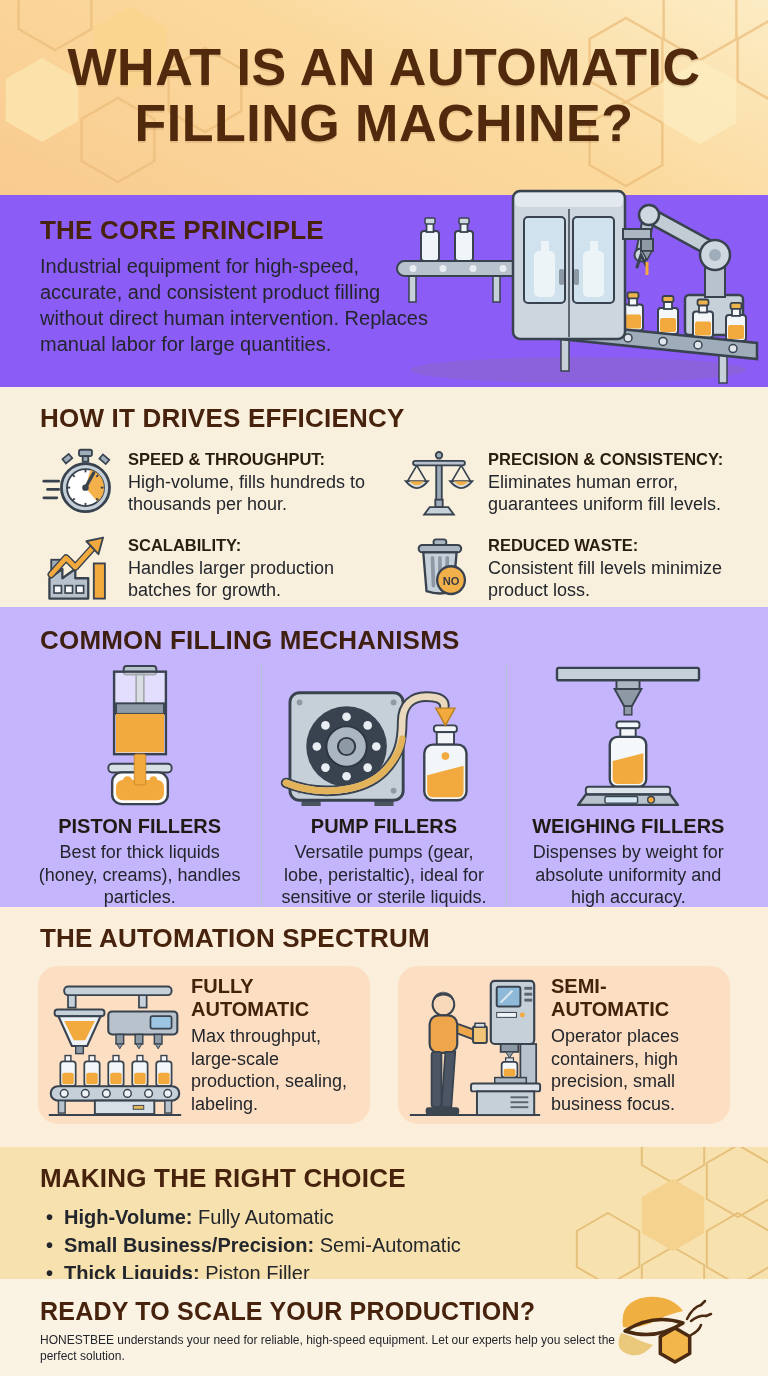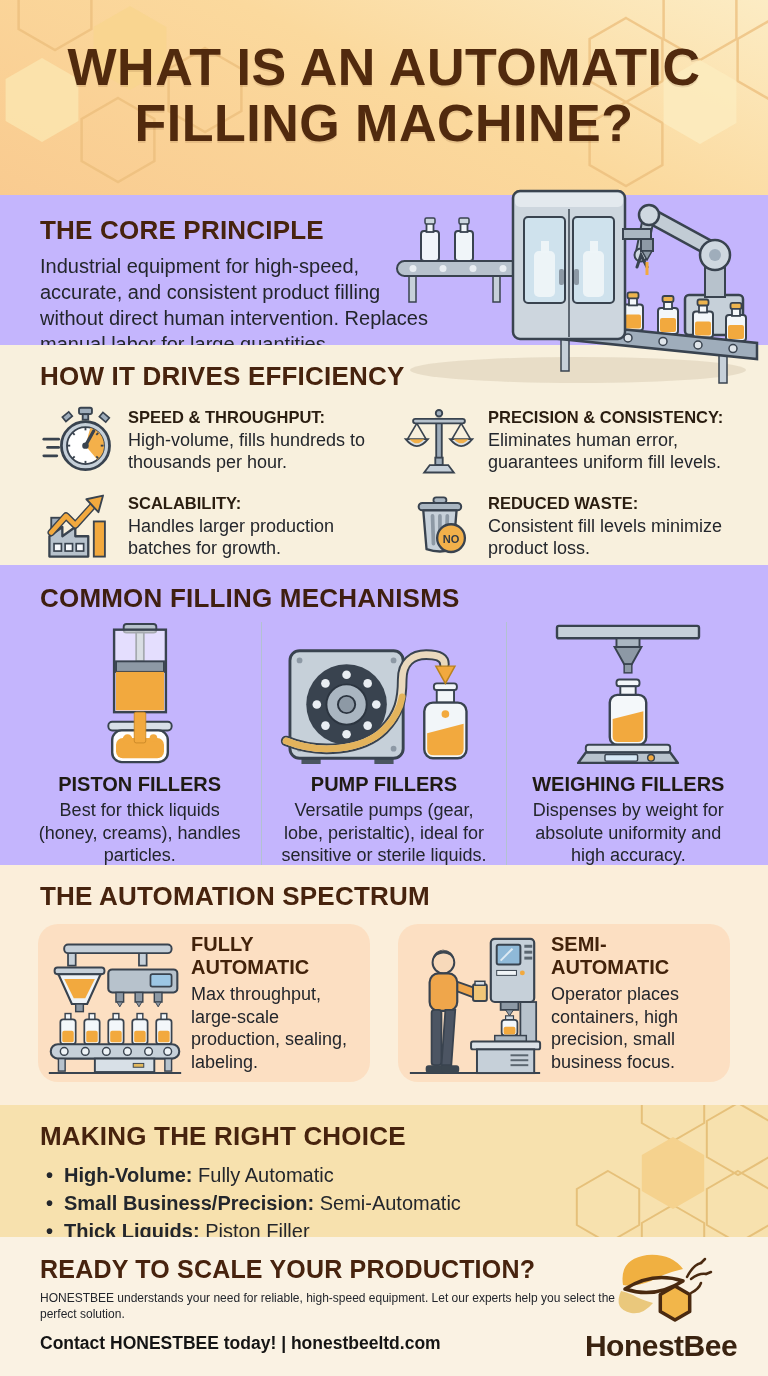--- a/index.html
+++ b/index.html
@@ -12,21 +12,21 @@
   .hero { height:195px; background:linear-gradient(205deg,#fcecc4 0%,#fbd99d 45%,#f9cb90 100%); text-align:center; }
   .hero h1 { position:relative; z-index:2; margin:0; padding-top:40px; font-size:52px; line-height:1.07;
              font-weight:bold; color:#512a0e; letter-spacing:0.5px; text-shadow:0 2px 0 rgba(90,45,10,0.12); }
   .hexes { position:absolute; top:0; left:0; z-index:1; }
 
   
   h2 { font-size:26px; font-weight:bold; color:#47230e; letter-spacing:0.2px; margin:0; }
   h3 { margin:0; }
 
   
-  .core { height:150px; background:#c4b5fd; }
+  .core { height:192px; background:#8b5cf6; }
   .core h2 { margin:20px 0 7px 40px; }
   .core p { margin:0 0 0 40px; font-size:20px; line-height:1.3; max-width:396px; }
 
   .machine-wrap { position:absolute; left:393px; top:163px; width:368px; height:226px; z-index:3; }
 
   
   .efficiency { height:220px; background:#f8f0dd; }
   .efficiency h2 { margin:16px 0 10px 40px; }
   .eff-grid { display:grid; grid-template-columns:360px 1fr; row-gap:8px; padding-left:42px; }
   .eff-item { display:flex; gap:12px; align-items:flex-start; }

